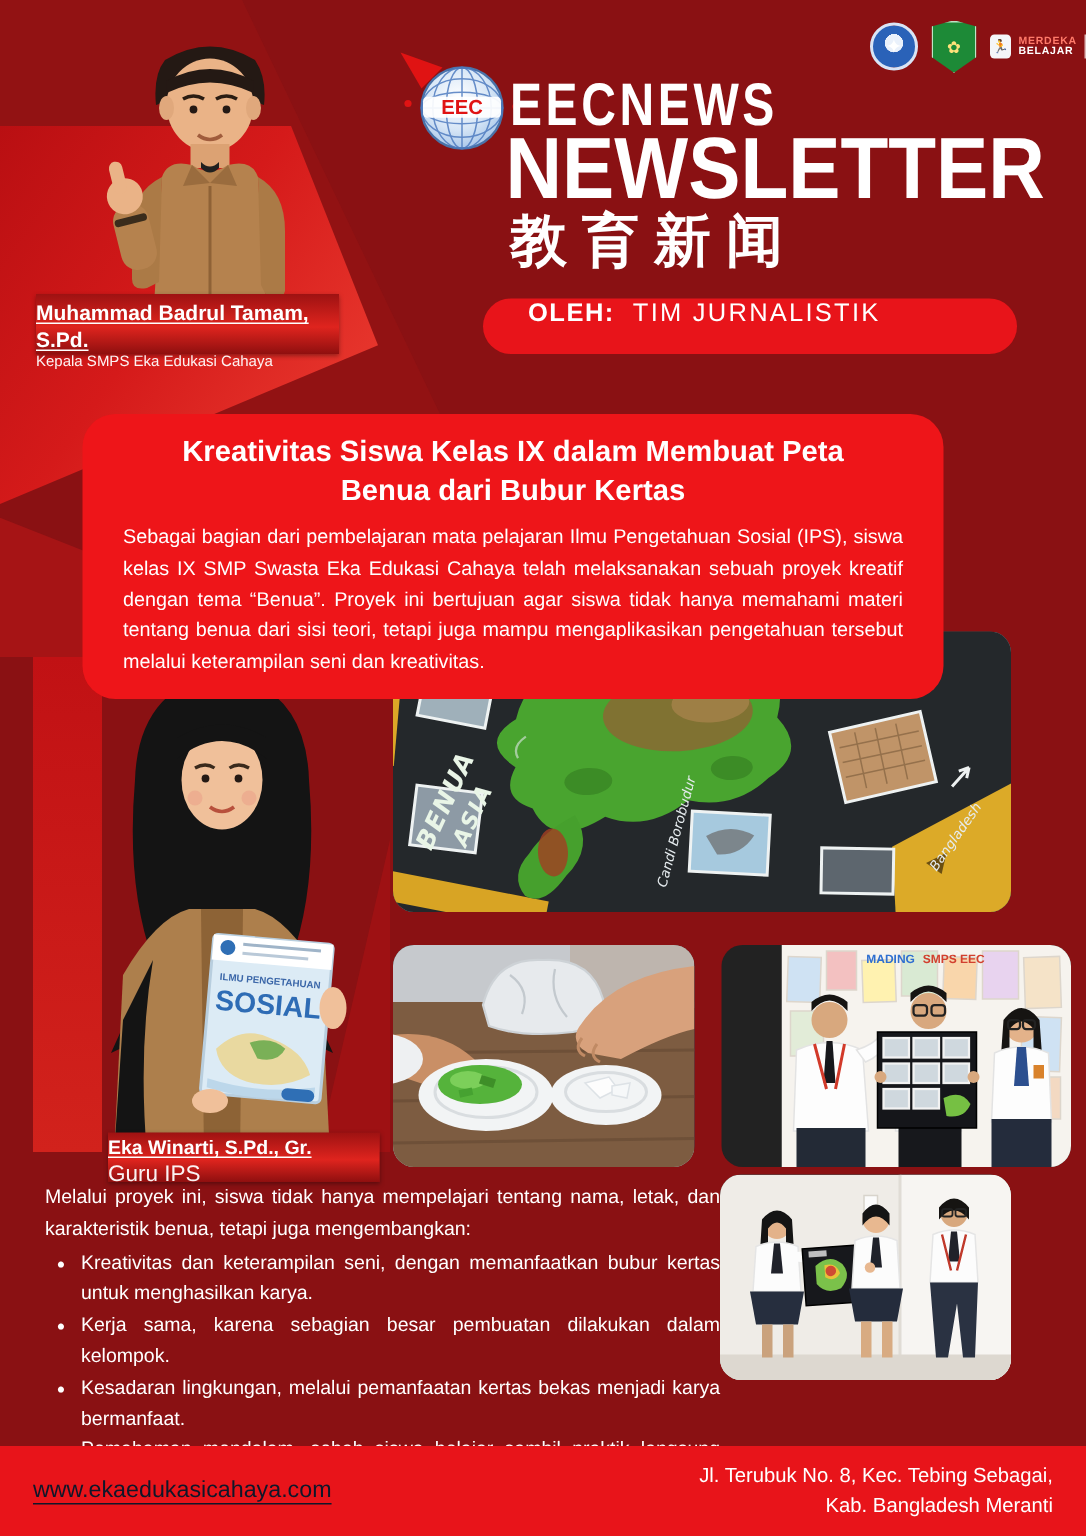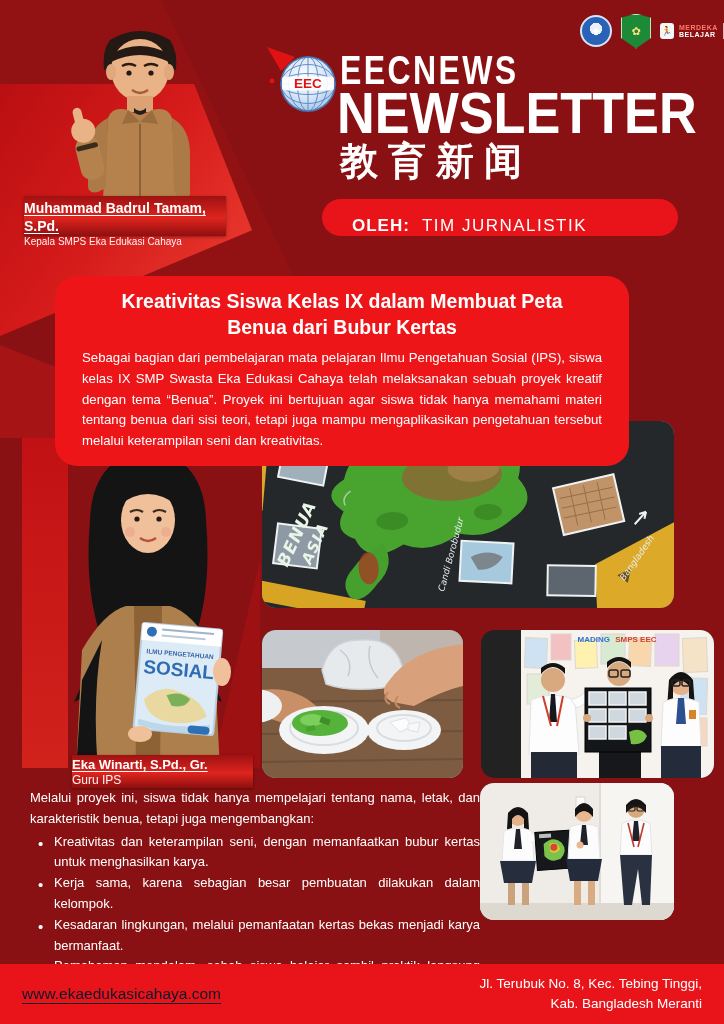--- a/index.html
+++ b/index.html
@@ -27,28 +27,28 @@
   .logo-crest{width:28px;height:33px;background:#1d8a37;border:1.5px solid #bfe4c6;
     clip-path:polygon(50% 0,100% 12%,100% 70%,50% 100%,0 70%,0 12%);
     display:flex;align-items:center;justify-content:center;color:#ffe27a;font-size:11px;}
   .logo-cluster{display:flex;align-items:center;gap:5px;}
   .mini-mark{width:14px;height:16px;border-radius:3px;background:#f4f6f8;
     display:flex;align-items:center;justify-content:center;font-size:9px;color:#d23a2a;}
   .merdeka{display:flex;flex-direction:column;line-height:1.05;font-weight:700;font-size:7px;letter-spacing:.5px;}
   .merdeka .l1{color:#ff7a6a;}
   .merdeka .l2{color:#ffffff;}
   .cluster-sep{width:1px;height:16px;background:rgba(255,255,255,.7);}
-  .eec-logo{left:264px;top:44px;}
+  .eec-logo{left:264px;top:32px;}
   .brand-eecnews{left:340px;top:50px;font-size:40px;font-weight:700;letter-spacing:3px;
     transform:scaleX(.8);transform-origin:left top;line-height:1;}
   .brand-newsletter{left:337px;top:84px;font-size:58px;font-weight:800;
     transform:scaleX(.9);transform-origin:left top;line-height:1;}
   .brand-cn{left:340px;top:140px;font-size:38px;font-weight:700;letter-spacing:10px;line-height:1.15;}
   .byline{left:322px;top:199px;width:356px;height:37px;border-radius:19px;background:#e8141a;
-    display:flex;align-items:flex-end;padding-left:30px;gap:12px;box-sizing:border-box;}
+    display:flex;align-items:flex-start;padding-left:30px;gap:12px;box-sizing:border-box;}
   .byline .lab{font-weight:800;font-size:17px;letter-spacing:1px;}
   .byline .val{font-size:17px;letter-spacing:1.5px;font-weight:500;}
   .principal-photo{left:48px;top:18px;}
   .plate{background:linear-gradient(180deg,#9e1212,#df241e 55%,#8f0f0f);
     text-align:left;box-shadow:0 1px 3px rgba(0,0,0,.35);}
   .plate-principal{left:24px;top:196px;width:202px;height:40px;padding-top:4px;box-sizing:border-box;}
   .plate .nm{font-size:14px;font-weight:800;text-decoration:underline;text-underline-offset:2px;line-height:1.25;}
   .plate .rl{font-size:10px;font-weight:400;opacity:.95;line-height:1.3;}
   
   .article-box{left:55px;top:276px;width:574px;border-radius:22px;background:#ee1519;
@@ -57,21 +57,21 @@
   .article-lead{margin-top:8px;font-size:13.2px;line-height:1.56;text-align:justify;}
   
   .photo{border-radius:14px;overflow:hidden;background:#222;z-index:2;}
   .ph-board{left:262px;top:421px;width:412px;height:187px;}
   .ph-pulp{left:262px;top:630px;width:201px;height:148px;}
   .ph-class{left:481px;top:630px;width:193px;height:148px;padding-left:40px;}
   .ph-present{left:480px;top:783px;width:194px;height:137px;}
   .teacher-photo{left:42px;top:440px;z-index:2;}
   .plate-teacher{left:72px;top:755px;width:181px;height:33px;padding-top:2px;box-sizing:border-box;z-index:3;}
   .plate-teacher .nm{font-size:13px;}
-  .plate-teacher .rl{font-size:12px;}
+  .plate-teacher .rl{font-size:15px;}
   
   .benefits{left:30px;top:788px;width:450px;font-size:13px;line-height:1.6;z-index:2;}
   .benefits .intro{text-align:justify;}
   .benefits ul{margin:2px 0 0 0;padding:0 0 0 24px;list-style:none;}
   .benefits li{text-align:justify;position:relative;}
   .benefits li::before{content:"•";position:absolute;left:-16px;top:0;font-size:15px;}
   .benefits .b{font-weight:400;}
   
   .footer{left:0;top:964px;width:724px;height:60px;background:#e8141a;z-index:4;
     display:flex;align-items:center;justify-content:space-between;padding:0 22px;box-sizing:border-box;}
@@ -417,18 +417,18 @@
       <li><span class="b">Kreativitas dan keterampilan seni</span><span>, dengan memanfaatkan bubur kertas untuk menghasilkan karya.</span></li>
       <li><span class="b">Kerja sama,</span><span> karena sebagian besar pembuatan dilakukan dalam kelompok.</span></li>
       <li><span class="b">Kesadaran lingkungan,</span><span> melalui pemanfaatan kertas bekas menjadi karya bermanfaat.</span></li>
       <li><span class="b">Pemahaman mendalam</span><span>, sebab siswa belajar sambil praktik langsung sehingga lebih mudah mengingat materi tentang benua.</span></li>
     </ul>
   </div>
 
   <div class="abs footer">
     <a class="site" href="#">www.ekaedukasicahaya.com</a>
     <div class="addr">
-      <div>Jl. Terubuk No. 8, Kec. Tebing Tinggi,</div>
+      <div>Jl. Terubuk No. 8, Kec. Tebing Sebagai,</div>
       <div>Kab. Bangladesh Meranti</div>
     </div>
   </div>
 
 </div>
 
 </body></html>

